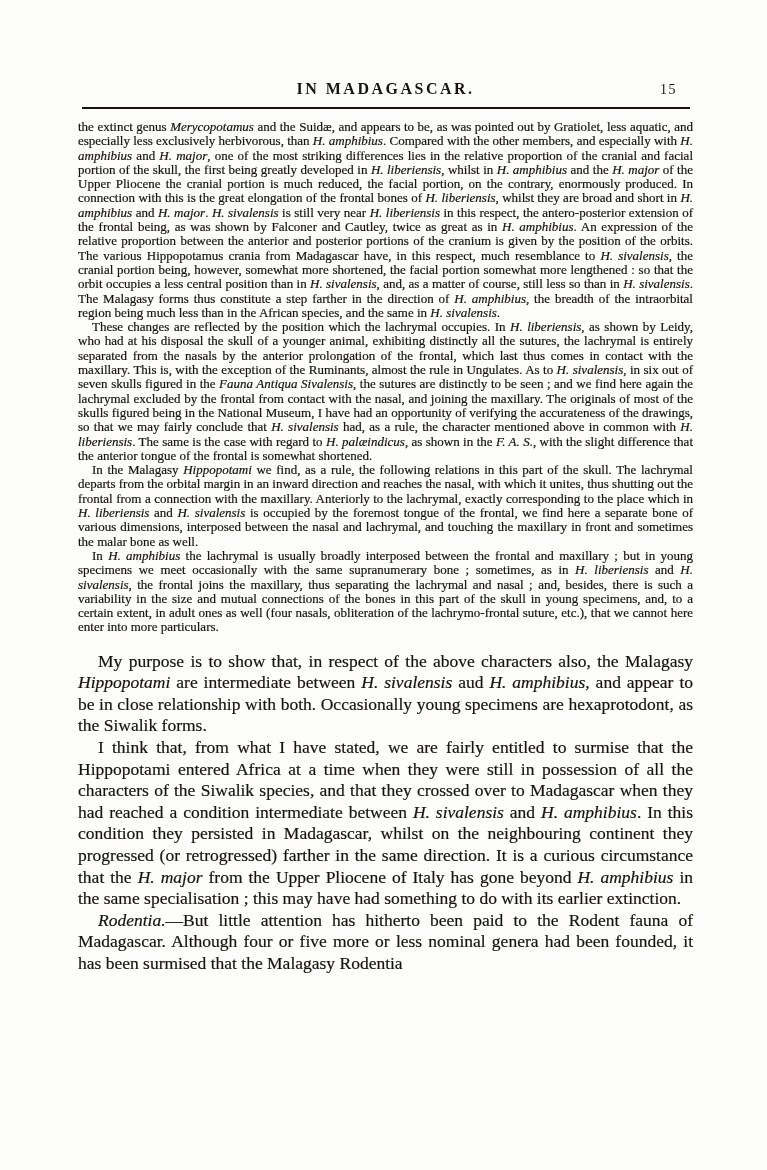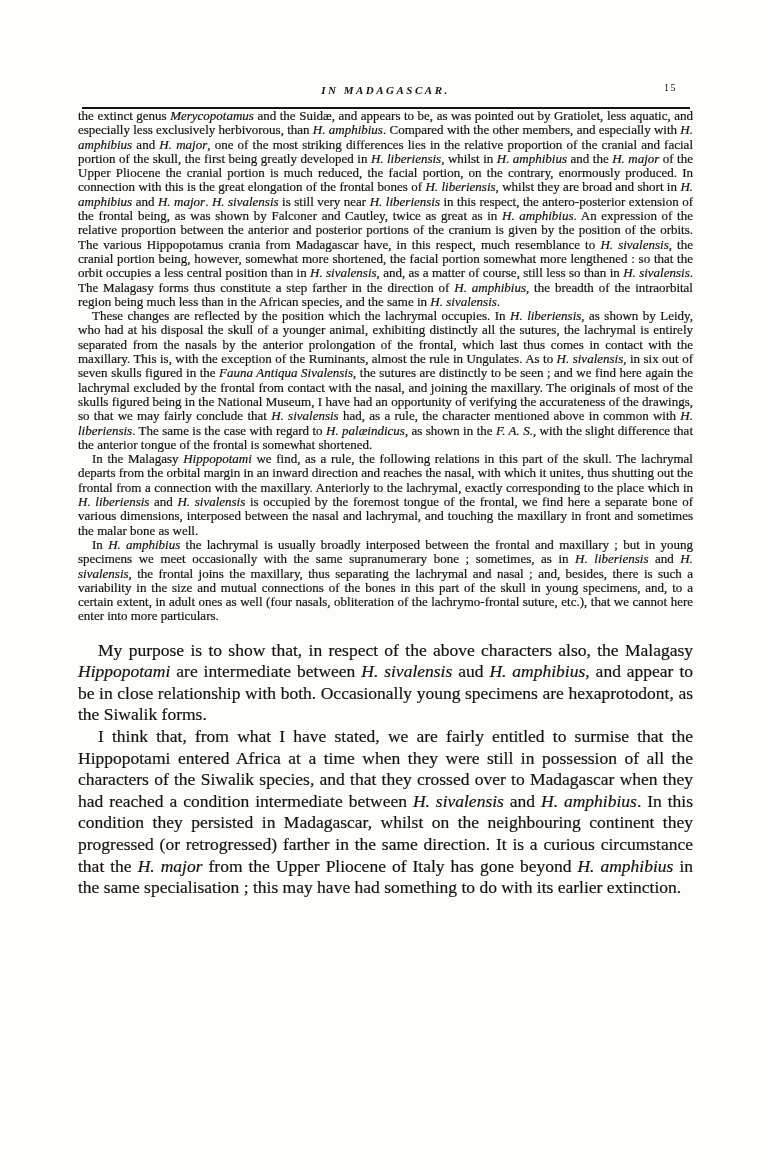--- a/index.html
+++ b/index.html
@@ -8,30 +8,31 @@
     width:767px; height:1170px;
     box-sizing:border-box;
     background:var(--paper,#fdfdfb);
     color:var(--ink,#17140f);
     font-family:"Liberation Serif", serif;
     padding:80px 74px 0 78px;
     overflow:hidden;
   }
   .running-head { position:relative; text-align:center; height:19px; }
   .head-title {
-    font-style:italic; font-weight:bold;
-    font-size:11px; letter-spacing:2.5px;
+    font-weight:bold;
+    font-size:16px; letter-spacing:2.5px;
     white-space:nowrap;
   }
   .page-num {
     position:absolute; right:16px; top:2px;
-    font-size:10px; letter-spacing:1.5px; font-weight:normal;
+    font-size:14px; letter-spacing:1.5px; font-weight:normal;
   }
   .head-rule { height:2px; background:var(--ink,#17140f); margin:8px 3px 0 4px; }
   .small-text {
+    margin-top:11px;
     font-size:13px; line-height:14.3px;
     text-align:justify;
     -webkit-text-stroke:0.2px currentColor;
   }
   .small-text p { margin:0; text-indent:14px; }
   .small-text p.no-indent { text-indent:0; }
   .large-text {
     margin-top:16px;
     font-size:17.5px; line-height:21.6px;
     text-align:justify;
@@ -51,14 +52,15 @@
   <div class="head-rule"></div>
   <div class="small-text">
       <p class="no-indent">the extinct genus <i>Merycopotamus</i> and the Suidæ, and appears to be, as was pointed out by Gratiolet, less aquatic, and especially less exclusively herbivorous, than <i>H. amphibius</i>.  Compared with the other members, and especially with <i>H. amphibius</i> and <i>H. major</i>, one of the most striking differences lies in the relative proportion of the cranial and facial portion of the skull, the first being greatly developed in <i>H. liberiensis</i>, whilst in <i>H. amphibius</i> and the <i>H. major</i> of the Upper Pliocene the cranial portion is much reduced, the facial portion, on the contrary, enormously produced.  In connection with this is the great elongation of the frontal bones of <i>H. liberiensis</i>, whilst they are broad and short in <i>H. amphibius</i> and <i>H. major</i>. <i>H. sivalensis</i> is still very near <i>H. liberiensis</i> in this respect, the antero-posterior extension of the frontal being, as was shown by Falconer and Cautley, twice as great as in <i>H. amphibius</i>. An expression of the relative proportion between the anterior and posterior portions of the cranium is given by the position of the orbits.  The various Hippopotamus crania from Madagascar have, in this respect, much resemblance to <i>H. sivalensis</i>, the cranial portion being, however, somewhat more shortened, the facial portion somewhat more lengthened : so that the orbit occupies a less central position than in <i>H. sivalensis</i>, and, as a matter of course, still less so than in <i>H. sivalensis</i>.  The Malagasy forms thus constitute a step farther in the direction of <i>H. amphibius</i>, the breadth of the intraorbital region being much less than in the African species, and the same in <i>H. sivalensis</i>.</p>
       <p>These changes are reflected by the position which the lachrymal occupies.  In <i>H. liberiensis</i>, as shown by Leidy, who had at his disposal the skull of a younger animal, exhibiting distinctly all the sutures, the lachrymal is entirely separated from the nasals by the anterior prolongation of the frontal, which last thus comes in contact with the maxillary.  This is, with the exception of the Ruminants, almost the rule in Ungulates.  As to <i>H. sivalensis</i>, in six out of seven skulls figured in the <i>Fauna Antiqua Sivalensis</i>, the sutures are distinctly to be seen ; and we find here again the lachrymal excluded by the frontal from contact with the nasal, and joining the maxillary.  The originals of most of the skulls figured being in the National Museum, I have had an opportunity of verifying the accurateness of the drawings, so that we may fairly conclude that <i>H. sivalensis</i> had, as a rule, the character mentioned above in common with <i>H. liberiensis</i>.  The same is the case with regard to <i>H. palæindicus</i>, as shown in the <i>F. A. S.</i>, with the slight difference that the anterior tongue of the frontal is somewhat shortened.</p>
       <p>In the Malagasy <i>Hippopotami</i> we find, as a rule, the following relations in this part of the skull.  The lachrymal departs from the orbital margin in an inward direction and reaches the nasal, with which it unites, thus shutting out the frontal from a connection with the maxillary.  Anteriorly to the lachrymal, exactly corresponding to the place which in <i>H. liberiensis</i> and <i>H. sivalensis</i> is occupied by the foremost tongue of the frontal, we find here a separate bone of various dimensions, interposed between the nasal and lachrymal, and touching the maxillary in front and sometimes the malar bone as well.</p>
       <p>In <i>H. amphibius</i> the lachrymal is usually broadly interposed between the frontal and maxillary ; but in young specimens we meet occasionally with the same supranumerary bone ; sometimes, as in <i>H. liberiensis</i> and <i>H. sivalensis</i>, the frontal joins the maxillary, thus separating the lachrymal and nasal ; and, besides, there is such a variability in the size and mutual connections of the bones in this part of the skull in young specimens, and, to a certain extent, in adult ones as well (four nasals, obliteration of the lachrymo-frontal suture, etc.), that we cannot here enter into more particulars.</p>
     </div>
   <div class="large-text">
       <p>My purpose is to show that, in respect of the above characters also, the Malagasy <i>Hippopotami</i> are intermediate between <i>H. sivalensis</i> aud <i>H. amphibius</i>, and appear to be in close relationship with both.  Occasionally young specimens are hexaprotodont, as the Siwalik forms.</p>
       <p>I think that, from what I have stated, we are fairly entitled to surmise that the Hippopotami entered Africa at a time when they were still in possession of all the characters of the Siwalik species, and that they crossed over to Madagascar when they had reached a condition intermediate between <i>H. sivalensis</i> and <i>H. amphibius</i>.  In this condition they persisted in Madagascar, whilst on the neighbouring continent they progressed (or retrogressed) farther in the same direction.  It is a curious circumstance that the <i>H. major</i> from the Upper Pliocene of Italy has gone beyond <i>H. amphibius</i> in the same specialisation ; this may have had something to do with its earlier extinction.</p>
+      <p><i>Rodentia.</i>—But little attention has hitherto been paid to the Rodent fauna of Madagascar.  Although four or five more or less nominal genera had been founded, it has been surmised that the Malagasy Rodentia</p>
     </div>
 </div>
 
 </body></html>

